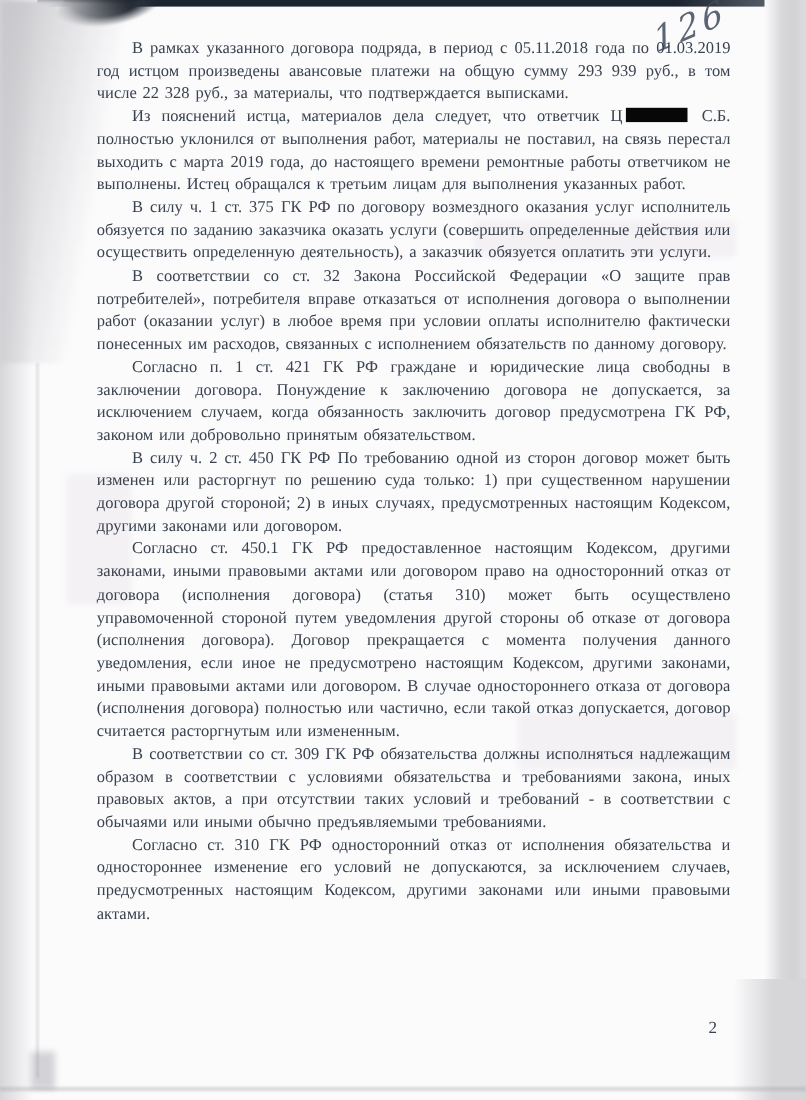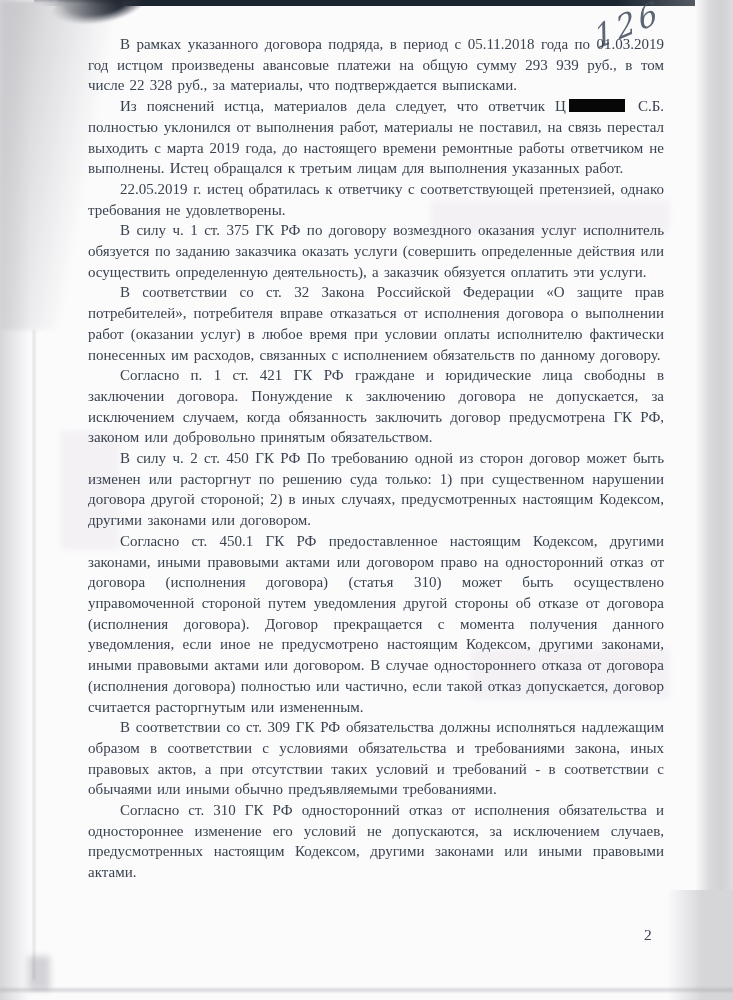--- a/index.html
+++ b/index.html
@@ -98,21 +98,20 @@
   <div class="bottom-left-smudge"></div>
   <div class="bleed b1"></div>
   <div class="bleed b2"></div>
   <div class="bleed b3"></div>
 
   <div class="folio">126</div>
 
   <div class="doc-body">
       <p>В рамках указанного договора подряда, в период с 05.11.2018 года по 01.03.2019 год истцом произведены авансовые платежи на общую сумму 293 939 руб., в том числе 22 328 руб., за материалы, что подтверждается выписками.</p>
       <p>Из пояснений истца, материалов дела следует, что ответчик Ц<span class="redaction"></span> С.Б. полностью уклонился от выполнения работ, материалы не поставил, на связь перестал выходить с марта 2019 года, до настоящего времени ремонтные работы ответчиком не выполнены. Истец  обращался к третьим лицам для выполнения указанных работ.</p>
-      <p>22.05.2019 г. истец обратилась к ответчику с соответствующей претензией, однако требования не удовлетворены.</p>
       <p>В силу ч. 1 ст. 375 ГК РФ по договору возмездного оказания услуг исполнитель обязуется по заданию заказчика оказать услуги (совершить определенные действия или осуществить определенную деятельность), а заказчик обязуется оплатить эти услуги.</p>
       <p>В соответствии со ст. 32 Закона Российской Федерации «О защите прав потребителей», потребителя вправе отказаться от исполнения договора о выполнении работ (оказании услуг) в любое время при условии оплаты исполнителю фактически понесенных им расходов, связанных с исполнением обязательств по данному договору.</p>
       <p>Согласно п. 1 ст. 421 ГК РФ граждане и юридические лица свободны в заключении договора. Понуждение к заключению договора не допускается, за исключением  случаем, когда обязанность заключить договор предусмотрена ГК РФ, законом или добровольно принятым обязательством.</p>
       <p>В силу ч. 2  ст. 450 ГК РФ  По требованию одной из сторон договор может быть изменен или расторгнут по решению суда только: 1) при существенном нарушении договора другой стороной; 2) в иных случаях, предусмотренных настоящим Кодексом, другими законами или договором.</p>
       <p>Согласно ст. 450.1 ГК РФ предоставленное настоящим Кодексом, другими законами, иными правовыми актами или договором право на односторонний отказ от договора (исполнения договора) (статья 310) может быть осуществлено управомоченной стороной путем уведомления другой стороны об отказе от договора (исполнения договора). Договор прекращается с момента получения данного уведомления, если иное не предусмотрено настоящим Кодексом, другими законами, иными правовыми актами или договором. В случае одностороннего отказа от договора (исполнения договора) полностью или частично, если такой отказ допускается, договор считается расторгнутым или измененным.</p>
       <p>В соответствии со ст. 309 ГК РФ обязательства должны исполняться надлежащим образом в соответствии с условиями обязательства и требованиями закона, иных правовых актов, а при отсутствии таких условий и требований - в соответствии с обычаями или иными обычно предъявляемыми требованиями.</p>
       <p>Согласно ст. 310 ГК РФ односторонний отказ от исполнения обязательства и одностороннее изменение его условий не допускаются, за исключением случаев, предусмотренных настоящим Кодексом, другими законами или иными правовыми актами.</p>
     </div>
 
   <div class="page-num">2</div>

